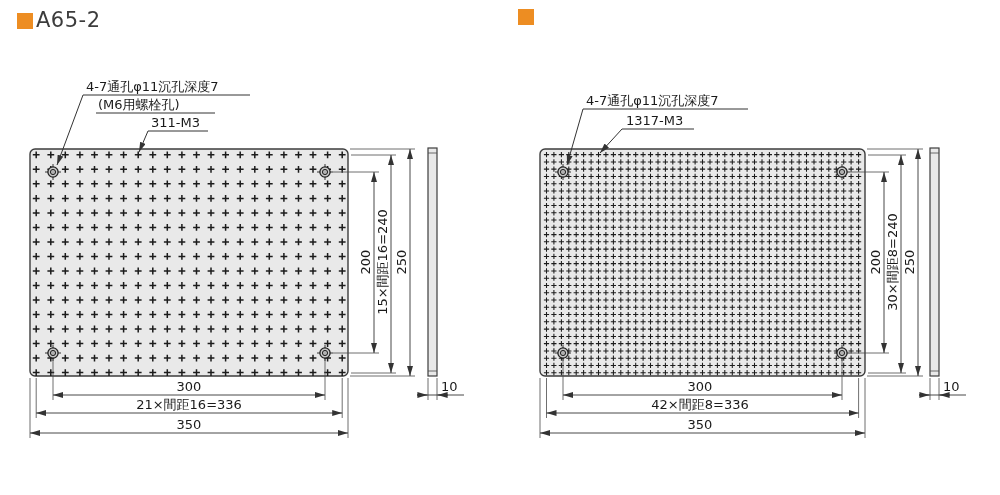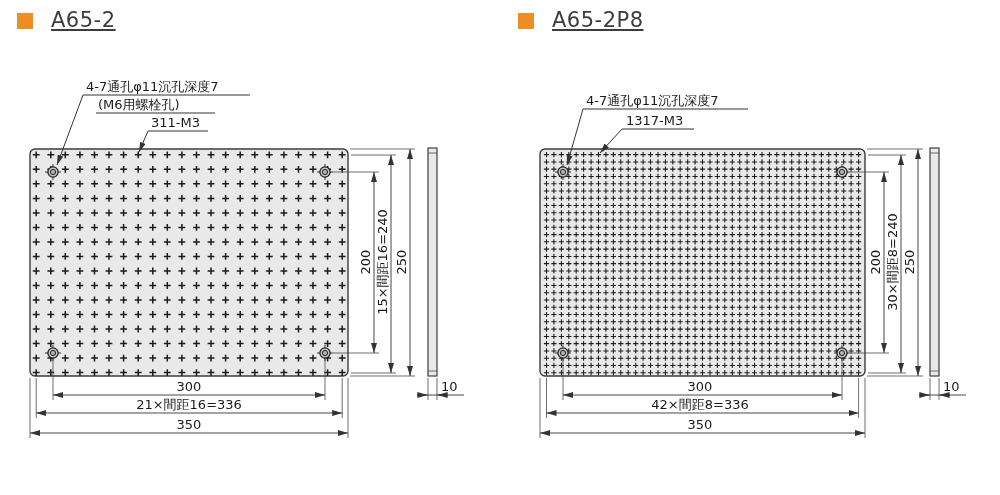--- a/index.html
+++ b/index.html
@@ -1,18 +1,18 @@
 <!DOCTYPE html>
 <html><head>
 <meta charset="utf-8">
 <style>
   html,body{margin:0;padding:0;background:#ffffff;}
   body{width:1000px;height:495px;position:relative;font-family:"DejaVu Sans",sans-serif;overflow:hidden;}
-  .title{position:absolute;top:8px;display:flex;align-items:center;gap:18px;
-         font-size:21px;color:#3c3c3c;letter-spacing:0.5px;text-decoration:underline;}
+  .title{position:absolute;top:8px;display:flex;align-items:center;gap:3px;
+         font-size:21px;color:#3c3c3c;letter-spacing:0.5px;}
   .sq{display:inline-block;width:16px;height:16px;background:#ED8D22;margin-top:1px;}
   svg{position:absolute;left:0;top:0;}
   svg text{font-family:"DejaVu Sans",sans-serif;fill:#1a1a1a;}
   .dnum{font-size:13px;}
   .cjk{font-size:13px;}
   .plate{fill:#e9e9e9;stroke:#3d3d3d;stroke-width:1.4;}
   .side{fill:#e9e9e9;stroke:#3d3d3d;stroke-width:1.2;}
   .ext{stroke:#4a4a4a;stroke-width:0.8;fill:none;}
   .dim{stroke:#333;stroke-width:0.9;fill:none;}
   .call{stroke:#333;stroke-width:1;fill:none;}
@@ -23,21 +23,20 @@
 </style>
 </head>
 <body>
 
 <div class="title" style="left:17px">
   <span class="sq"></span>
   <span>A65-2</span>
 </div>
 <div class="title" style="left:518px">
   <span class="sq"></span>
-  <span>A65-2P8</span>
 </div>
 
 <svg width="1000" height="495" viewBox="0 0 1000 495">
   <defs>
     <marker id="arE" orient="auto" markerUnits="userSpaceOnUse" markerWidth="11" markerHeight="8" refX="10" refY="3">
       <path d="M0 0L10 3L0 6Z" fill="#333"></path>
     </marker>
     <marker id="arS" orient="auto-start-reverse" markerUnits="userSpaceOnUse" markerWidth="11" markerHeight="8" refX="10" refY="3">
       <path d="M0 0L10 3L0 6Z" fill="#333"></path>
     </marker>

